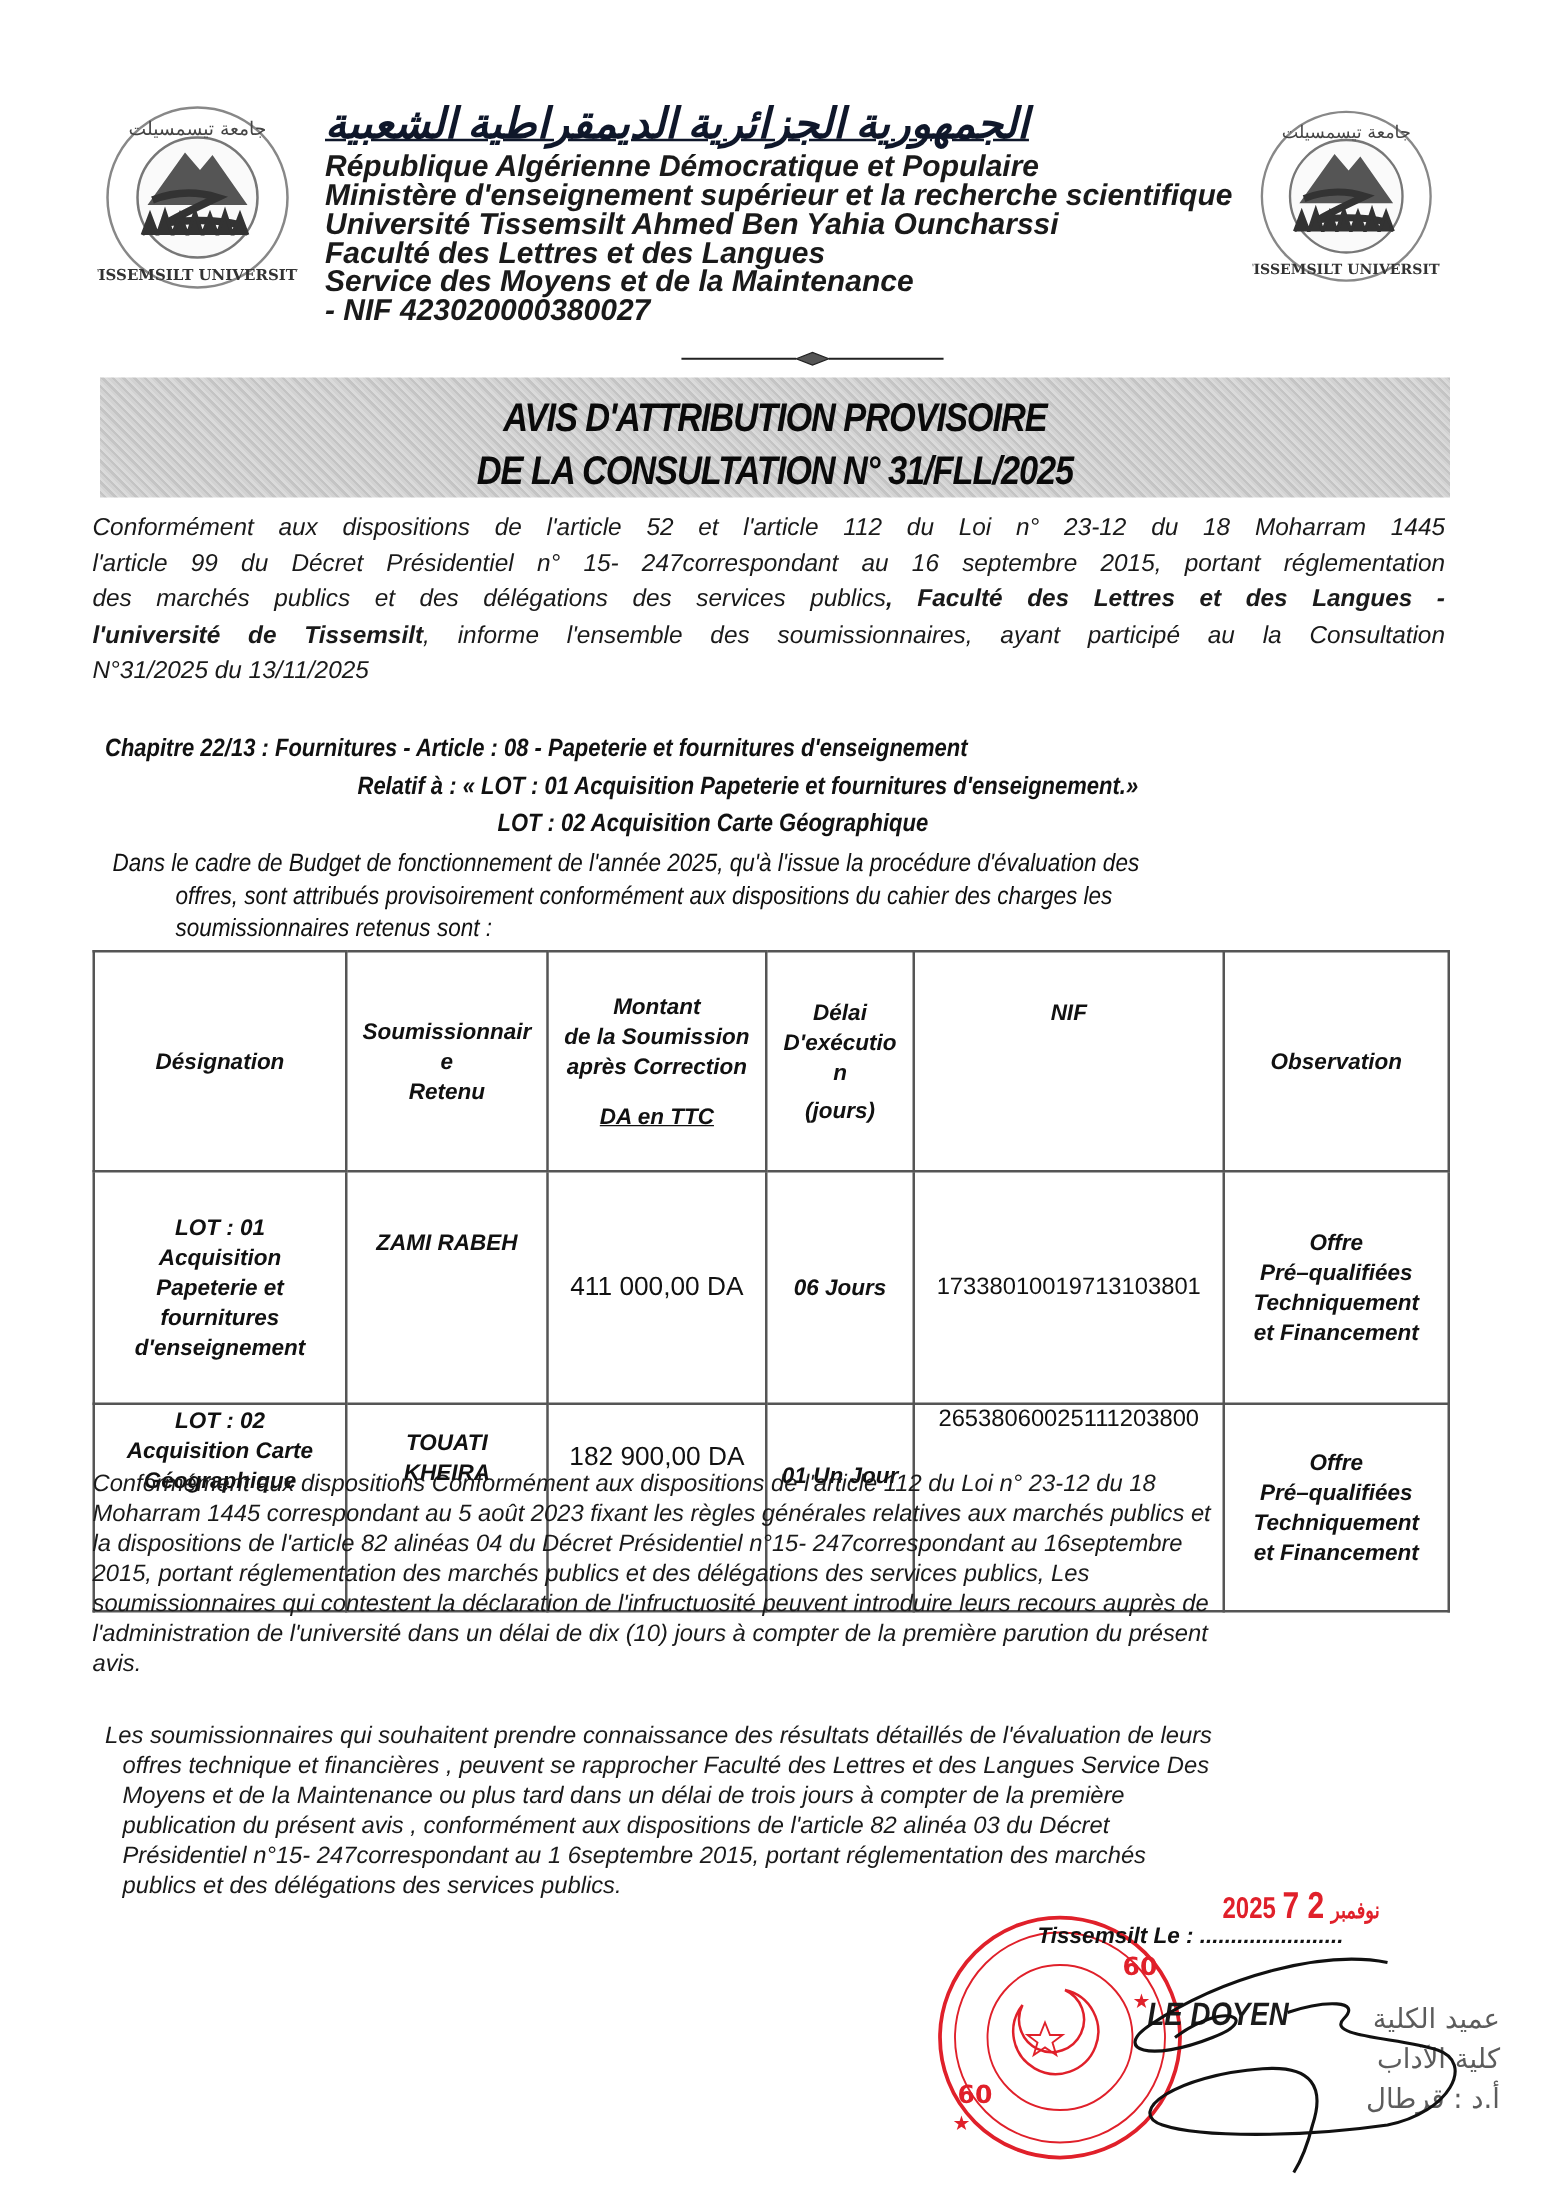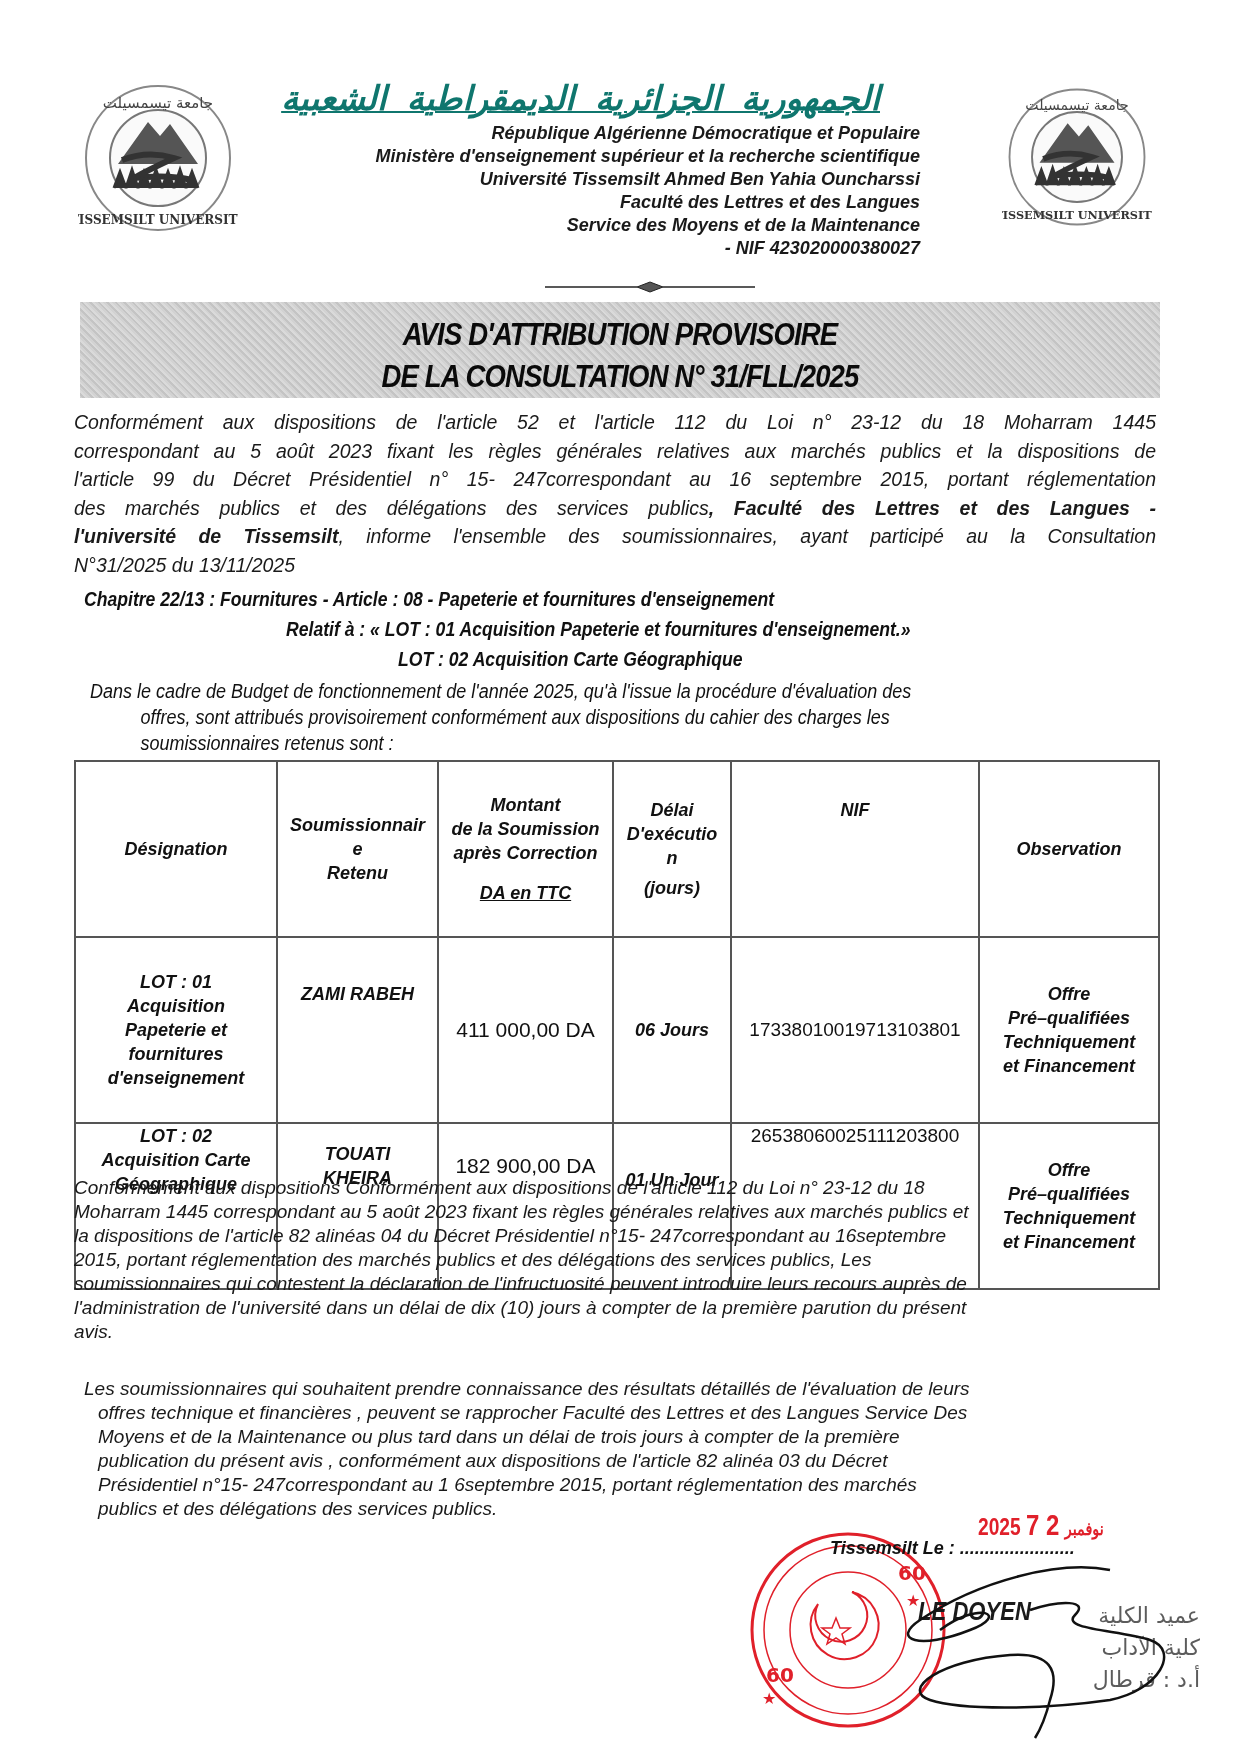--- a/index.html
+++ b/index.html
@@ -3,22 +3,22 @@
   <meta charset="utf-8">
   <style>
     html, body { margin: 0; padding: 0; background: #ffffff; }
     body { width: 1240px; height: 1754px; position: relative; overflow: hidden; color: #111; font-family: "Liberation Sans", sans-serif; }
     .page { position: absolute; left: 0; top: 0; width: 996px; height: 1754px; }
 
     
     .logo { position: absolute; width: 160px; height: 160px; }
     .logo.left { left: 78px; top: 78px; }
     .logo.right { left: 1002px; top: 82px; width: 150px; height: 150px; }
-    .arabic-title { position: absolute; left: 260px; top: 78px; width: 620px; text-align: right; font-family: Liberation Mono, monospace; font-size: 34px; font-weight: bold; font-style: italic; direction: rtl; letter-spacing: 0; color: #0f766e; text-decoration: underline; text-decoration-thickness: 2px; }
-    .header-lines { position: absolute; left: 260px; top: 122px; width: 660px; text-align: right; font-style: italic; font-weight: bold; font-size: 18px; line-height: 23px; color: #1a1a1a; }
+    .arabic-title { position: absolute; left: 260px; top: 78px; width: 620px; text-align: left; font-family: Liberation Serif, serif; font-size: 34px; font-weight: bold; font-style: italic; direction: rtl; letter-spacing: 0; color: #0f172a; text-decoration: underline; text-decoration-thickness: 2px; }
+    .header-lines { position: absolute; left: 260px; top: 122px; width: 660px; text-align: left; font-style: italic; font-weight: bold; font-size: 24px; line-height: 23px; color: #1a1a1a; }
     .header-lines div { white-space: nowrap; }
     .ornament { position: absolute; left: 545px; top: 280px; width: 210px; height: 14px; }
 
     
     .banner { position: absolute; left: 80px; top: 302px; width: 1080px; height: 96px;
       background: repeating-linear-gradient(45deg, #d2d2d2 0 2px, #c4c4c4 2px 4px, #dadada 4px 6px);
       }
     .banner-title { position: absolute; left: 0; width: 100%; text-align: center; font-family: "Liberation Sans", sans-serif; font-weight: bold; font-style: italic; font-size: 32px; letter-spacing: -1px; transform: scaleX(0.86); color: #0a0a0a; }
     .banner-title.l1 { top: 14px; }
     .banner-title.l2 { top: 56px; }
@@ -102,21 +102,20 @@
     <path d="M92 7 L105 2 L118 7 L105 12 Z" fill="#555" stroke="#222" stroke-width="1"></path>
   </svg>
 
   <div class="banner">
     <div class="banner-title l1">AVIS D'ATTRIBUTION PROVISOIRE</div>
     <div class="banner-title l2">DE LA CONSULTATION N° 31/FLL/2025</div>
   </div>
 
   <div class="para para1">
     <div class="line" style="text-align-last: justify;">Conformément aux dispositions de l'article 52 et l'article 112 du Loi n° 23-12 du 18 Moharram 1445</div>
-    <div class="line" style="text-align-last: justify;">correspondant au 5 août 2023 fixant les règles générales relatives aux marchés publics et  la dispositions de</div>
     <div class="line" style="text-align-last: justify;">l'article 99 du Décret Présidentiel n° 15- 247correspondant au  16 septembre 2015, portant réglementation</div>
     <div class="line" style="text-align-last: justify;"><span>des marchés publics et des délégations des services publics</span><b>, Faculté des Lettres et des Langues -</b></div>
     <div class="line" style="text-align-last: justify;"><b>l'université de Tissemsilt</b><span>, informe l'ensemble des soumissionnaires, ayant participé au la Consultation</span></div>
     <div class="line line-nofill">N°31/2025 du 13/11/2025</div>
   </div>
 
   <div class="chapter">Chapitre 22/13 : Fournitures - Article : 08 - Papeterie et fournitures d'enseignement</div>
   <div class="relatif">Relatif à : « LOT : 01 Acquisition Papeterie et fournitures d'enseignement.»</div>
   <div class="lot2line">LOT : 02 Acquisition Carte Géographique</div>
 

